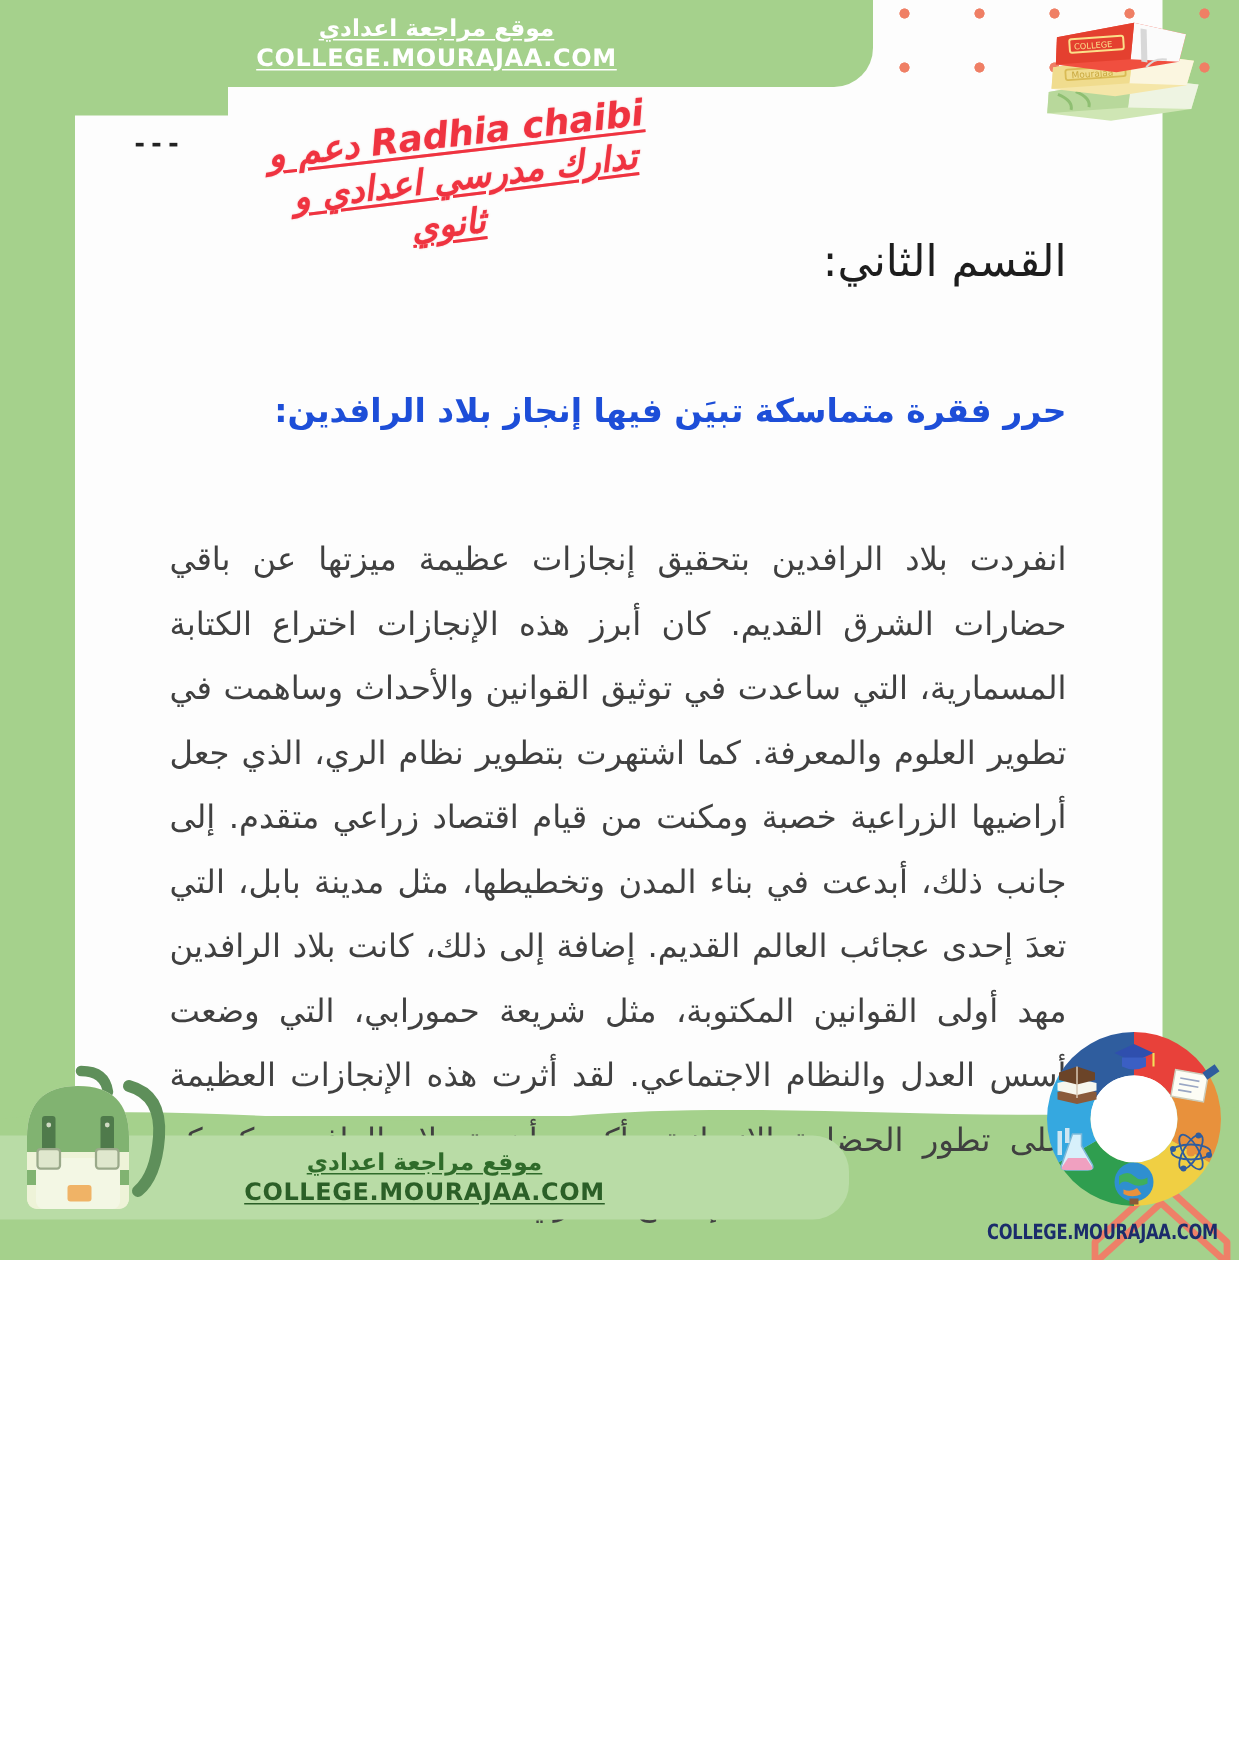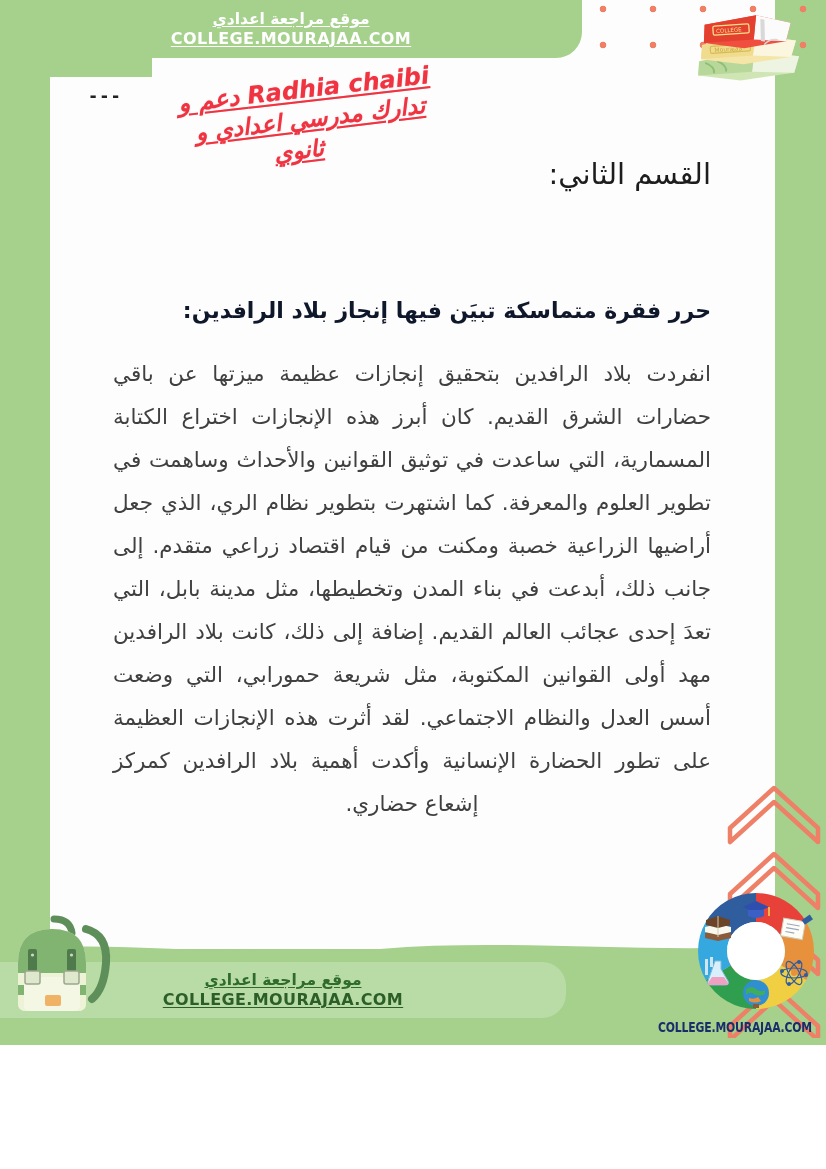--- a/index.html
+++ b/index.html
@@ -11,21 +11,21 @@
     width: 826px;
     height: 1169px;
     overflow: hidden;
     font-family: "DejaVu Sans", "Liberation Sans", sans-serif;
   }
 
   
   .page {
     position: relative;
     width: 826px;
-    height: 1045px;
+    height: 840px;
     background: #a5d18c;
     overflow: hidden;
   }
 
   
   .dots-band {
     position: absolute;
     left: 0; top: 0;
     width: 826px; height: 62px;
     background-image:
@@ -150,23 +150,22 @@
     direction: rtl;
     text-align: right;
   }
   .prompt {
     position: absolute;
     right: 64px; top: 262px;
     width: 600px;
     text-align: right;
     font-size: 22px;
     font-weight: 700;
-    color: #0f172a;
-    direction: rtl;
-    margin-top: 36px;
+    color: #1d4ed8;
+    direction: rtl;
   }
   .body-para {
     position: absolute;
     right: 64px; top: 352px;
     width: 598px;
     direction: rtl;
     text-align: justify;
     text-align-last: center;
     font-size: 21.5px;
     line-height: 43px;

